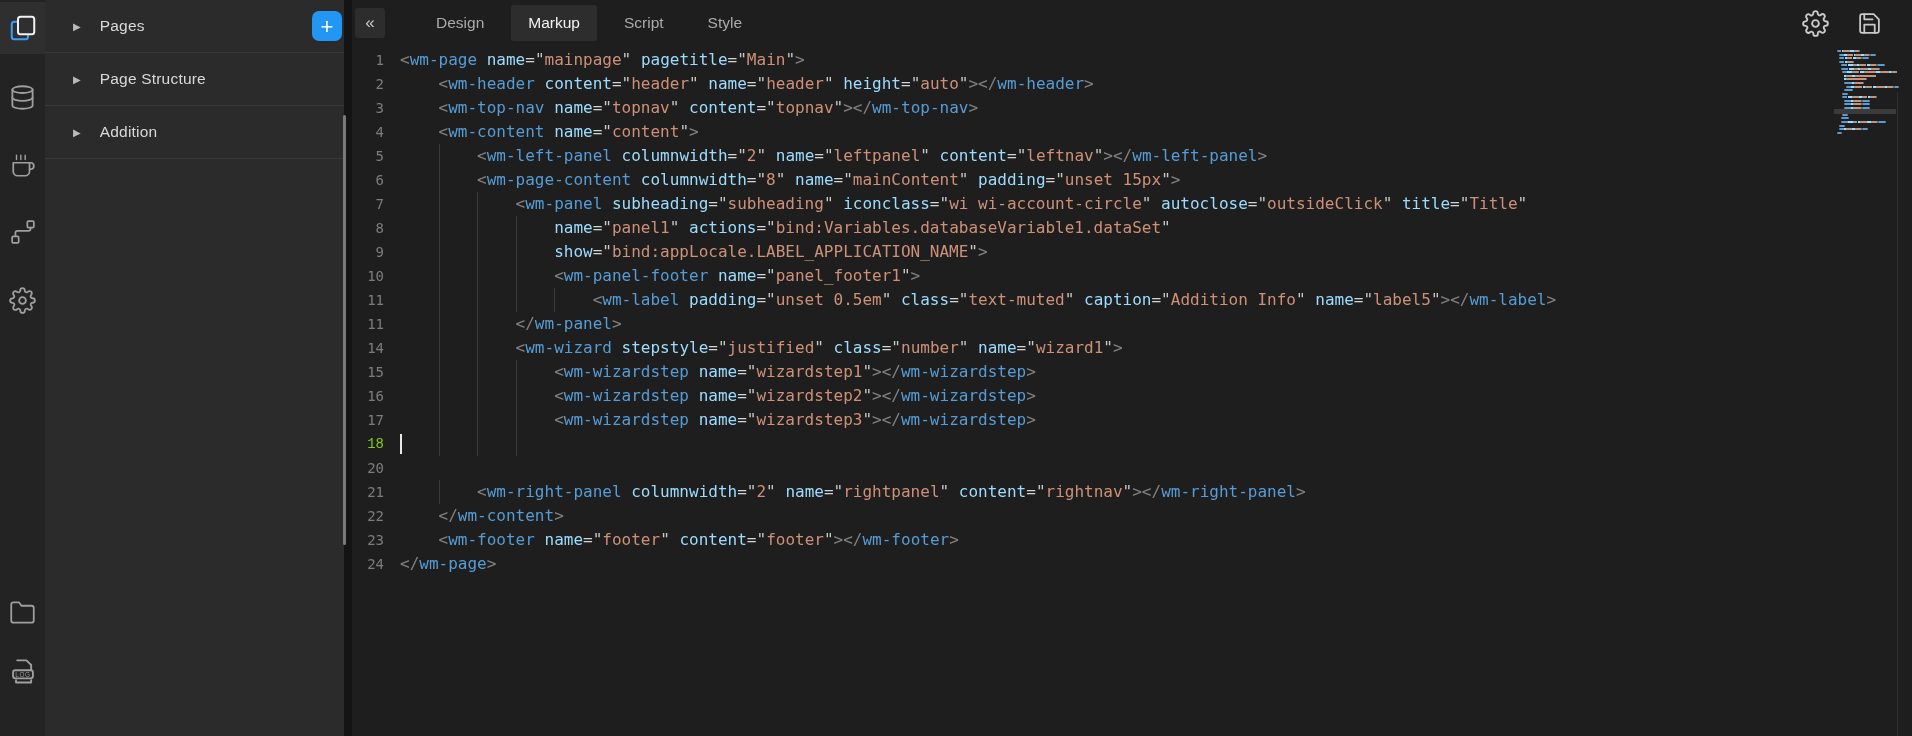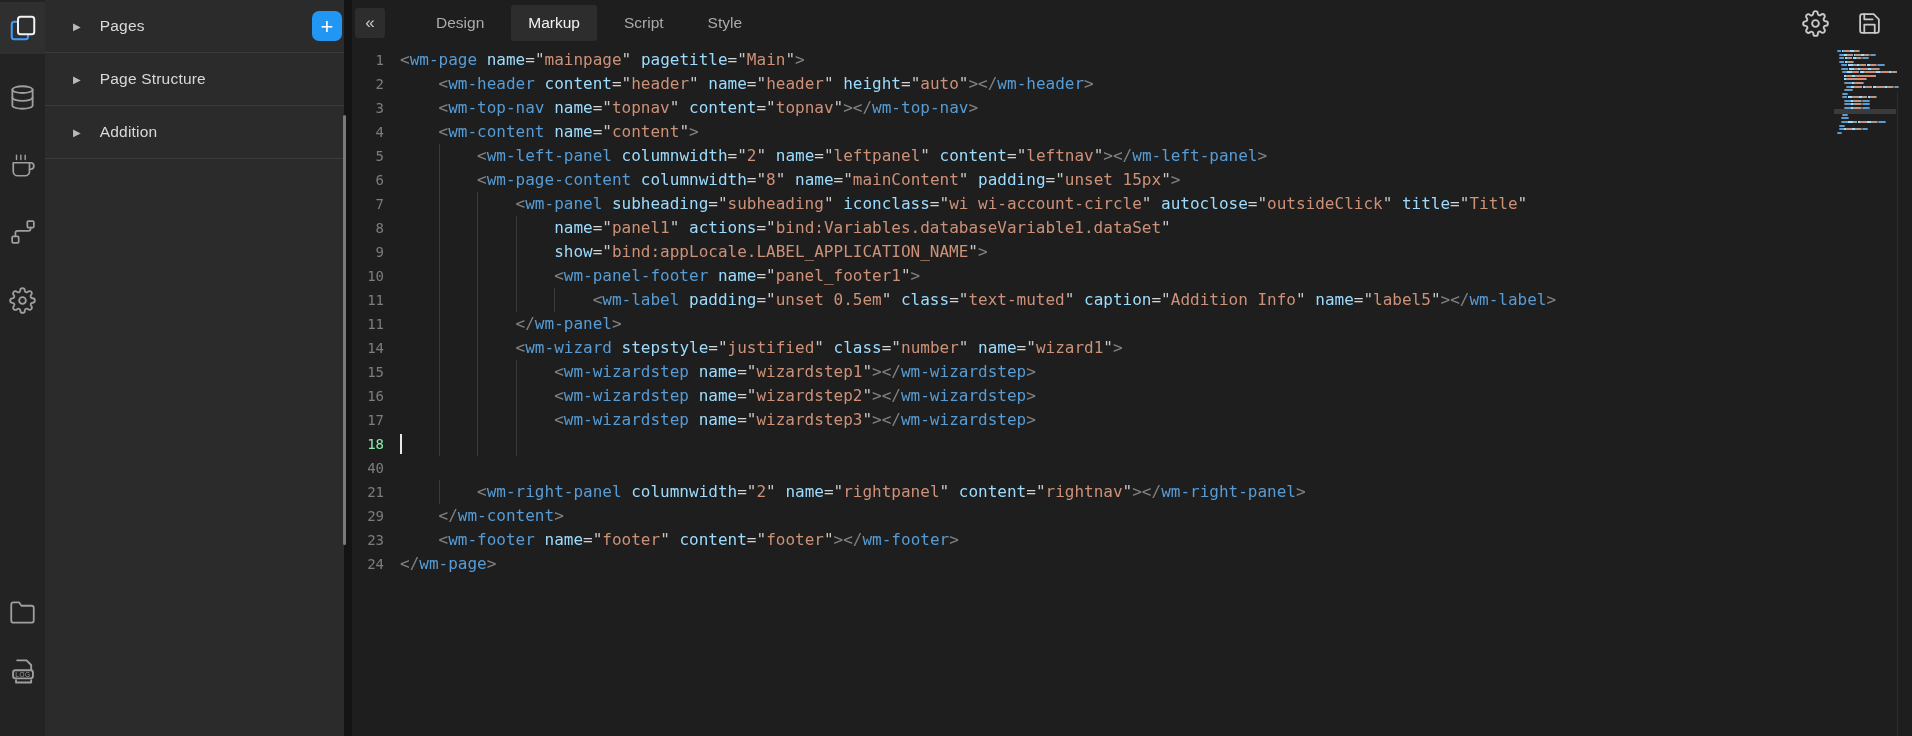--- a/index.html
+++ b/index.html
@@ -33,21 +33,21 @@
   .tab.active{background:#2d2d2d;color:#f2f2f2;}
   .topbar-icons{position:absolute;right:28px;top:8px;display:flex;gap:24px;align-items:center;}
   .tb-icon{background:none;border:none;padding:0;cursor:pointer;width:30px;height:30px;display:flex;align-items:center;justify-content:center;}
   .tb-icon svg{stroke:#c9c9c9;fill:none;stroke-width:1.7;stroke-linecap:round;stroke-linejoin:round;}
 
   
   .code{position:absolute;top:46px;left:0;right:0;bottom:0;}
   .code-lines{position:absolute;top:2px;left:0;right:0;}
   .line{position:relative;height:24px;white-space:pre;font-family:"DejaVu Sans Mono",monospace;font-size:16px;line-height:24px;}
   .ln{position:absolute;left:0;top:0;width:32px;text-align:right;color:#7d7d7d;font-size:14px;line-height:24px;font-family:"DejaVu Sans Mono",monospace;}
-  .ln.active{color:#86efac;}
+  .ln.active{color:#84cc16;font-family:Liberation Mono, monospace;}
   .lc{position:absolute;left:48px;top:0;height:24px;}
   .guide{position:absolute;top:0;width:1px;height:24px;background:#3a3a3a;}
   .cursor{position:absolute;left:0;top:2px;width:2px;height:20px;background:#e8e8e8;}
 
   
   .minimap{position:absolute;top:4px;right:19px;width:56px;height:240px;cursor:pointer;}
   .mm-row{position:absolute;left:0;height:2px;display:flex;}
   .mm-seg{height:2px;flex:none;}
   .mm-band{position:absolute;left:-3px;width:62px;height:5px;background:rgba(255,255,255,0.13);}
   .vline{position:absolute;right:14px;top:46px;bottom:0;width:1px;background:#2e2e2e;}
@@ -164,23 +164,23 @@
           <div class="line"><span class="ln">8</span><span class="lc">                <span class="tk-a">name</span><span class="tk-e">=</span><span class="tk-q">"</span><span class="tk-s">panel1</span><span class="tk-q">"</span> <span class="tk-a">actions</span><span class="tk-e">=</span><span class="tk-q">"</span><span class="tk-s">bind:Variables.databaseVariable1.dataSet</span><span class="tk-q">"</span><i class="guide" style="left: 38.52px;"></i><i class="guide" style="left: 77.04px;"></i><i class="guide" style="left: 115.56px;"></i></span></div>
           <div class="line"><span class="ln">9</span><span class="lc">                <span class="tk-a">show</span><span class="tk-e">=</span><span class="tk-q">"</span><span class="tk-s">bind:appLocale.LABEL_APPLICATION_NAME</span><span class="tk-q">"</span><span class="tk-p">&gt;</span><i class="guide" style="left: 38.52px;"></i><i class="guide" style="left: 77.04px;"></i><i class="guide" style="left: 115.56px;"></i></span></div>
           <div class="line"><span class="ln">10</span><span class="lc">                <span class="tk-p">&lt;</span><span class="tk-t">wm-panel-footer</span> <span class="tk-a">name</span><span class="tk-e">=</span><span class="tk-q">"</span><span class="tk-s">panel_footer1</span><span class="tk-q">"</span><span class="tk-p">&gt;</span><i class="guide" style="left: 38.52px;"></i><i class="guide" style="left: 77.04px;"></i><i class="guide" style="left: 115.56px;"></i></span></div>
           <div class="line"><span class="ln">11</span><span class="lc">                    <span class="tk-p">&lt;</span><span class="tk-t">wm-label</span> <span class="tk-a">padding</span><span class="tk-e">=</span><span class="tk-q">"</span><span class="tk-s">unset 0.5em</span><span class="tk-q">"</span> <span class="tk-a">class</span><span class="tk-e">=</span><span class="tk-q">"</span><span class="tk-s">text-muted</span><span class="tk-q">"</span> <span class="tk-a">caption</span><span class="tk-e">=</span><span class="tk-q">"</span><span class="tk-s">Addition Info</span><span class="tk-q">"</span> <span class="tk-a">name</span><span class="tk-e">=</span><span class="tk-q">"</span><span class="tk-s">label5</span><span class="tk-q">"</span><span class="tk-p">&gt;</span><span class="tk-p">&lt;/</span><span class="tk-t">wm-label</span><span class="tk-p">&gt;</span><i class="guide" style="left: 38.52px;"></i><i class="guide" style="left: 77.04px;"></i><i class="guide" style="left: 115.56px;"></i><i class="guide" style="left: 154.08px;"></i></span></div>
           <div class="line"><span class="ln">11</span><span class="lc">            <span class="tk-p">&lt;/</span><span class="tk-t">wm-panel</span><span class="tk-p">&gt;</span><i class="guide" style="left: 38.52px;"></i><i class="guide" style="left: 77.04px;"></i></span></div>
           <div class="line"><span class="ln">14</span><span class="lc">            <span class="tk-p">&lt;</span><span class="tk-t">wm-wizard</span> <span class="tk-a">stepstyle</span><span class="tk-e">=</span><span class="tk-q">"</span><span class="tk-s">justified</span><span class="tk-q">"</span> <span class="tk-a">class</span><span class="tk-e">=</span><span class="tk-q">"</span><span class="tk-s">number</span><span class="tk-q">"</span> <span class="tk-a">name</span><span class="tk-e">=</span><span class="tk-q">"</span><span class="tk-s">wizard1</span><span class="tk-q">"</span><span class="tk-p">&gt;</span><i class="guide" style="left: 38.52px;"></i><i class="guide" style="left: 77.04px;"></i></span></div>
           <div class="line"><span class="ln">15</span><span class="lc">                <span class="tk-p">&lt;</span><span class="tk-t">wm-wizardstep</span> <span class="tk-a">name</span><span class="tk-e">=</span><span class="tk-q">"</span><span class="tk-s">wizardstep1</span><span class="tk-q">"</span><span class="tk-p">&gt;</span><span class="tk-p">&lt;/</span><span class="tk-t">wm-wizardstep</span><span class="tk-p">&gt;</span><i class="guide" style="left: 38.52px;"></i><i class="guide" style="left: 77.04px;"></i><i class="guide" style="left: 115.56px;"></i></span></div>
           <div class="line"><span class="ln">16</span><span class="lc">                <span class="tk-p">&lt;</span><span class="tk-t">wm-wizardstep</span> <span class="tk-a">name</span><span class="tk-e">=</span><span class="tk-q">"</span><span class="tk-s">wizardstep2</span><span class="tk-q">"</span><span class="tk-p">&gt;</span><span class="tk-p">&lt;/</span><span class="tk-t">wm-wizardstep</span><span class="tk-p">&gt;</span><i class="guide" style="left: 38.52px;"></i><i class="guide" style="left: 77.04px;"></i><i class="guide" style="left: 115.56px;"></i></span></div>
           <div class="line"><span class="ln">17</span><span class="lc">                <span class="tk-p">&lt;</span><span class="tk-t">wm-wizardstep</span> <span class="tk-a">name</span><span class="tk-e">=</span><span class="tk-q">"</span><span class="tk-s">wizardstep3</span><span class="tk-q">"</span><span class="tk-p">&gt;</span><span class="tk-p">&lt;/</span><span class="tk-t">wm-wizardstep</span><span class="tk-p">&gt;</span><i class="guide" style="left: 38.52px;"></i><i class="guide" style="left: 77.04px;"></i><i class="guide" style="left: 115.56px;"></i></span></div>
           <div class="line"><span class="ln active">18</span><span class="lc"><i class="guide" style="left: 38.52px;"></i><i class="guide" style="left: 77.04px;"></i><i class="guide" style="left: 115.56px;"></i><i class="cursor"></i></span></div>
-          <div class="line"><span class="ln">40</span></div>
+          <div class="line"><span class="ln">20</span></div>
           <div class="line"><span class="ln">21</span><span class="lc">        <span class="tk-p">&lt;</span><span class="tk-t">wm-right-panel</span> <span class="tk-a">columnwidth</span><span class="tk-e">=</span><span class="tk-q">"</span><span class="tk-s">2</span><span class="tk-q">"</span> <span class="tk-a">name</span><span class="tk-e">=</span><span class="tk-q">"</span><span class="tk-s">rightpanel</span><span class="tk-q">"</span> <span class="tk-a">content</span><span class="tk-e">=</span><span class="tk-q">"</span><span class="tk-s">rightnav</span><span class="tk-q">"</span><span class="tk-p">&gt;</span><span class="tk-p">&lt;/</span><span class="tk-t">wm-right-panel</span><span class="tk-p">&gt;</span><i class="guide" style="left: 38.52px;"></i></span></div>
-          <div class="line"><span class="ln">29</span><span class="lc">    <span class="tk-p">&lt;/</span><span class="tk-t">wm-content</span><span class="tk-p">&gt;</span></span></div>
+          <div class="line"><span class="ln">22</span><span class="lc">    <span class="tk-p">&lt;/</span><span class="tk-t">wm-content</span><span class="tk-p">&gt;</span></span></div>
           <div class="line"><span class="ln">23</span><span class="lc">    <span class="tk-p">&lt;</span><span class="tk-t">wm-footer</span> <span class="tk-a">name</span><span class="tk-e">=</span><span class="tk-q">"</span><span class="tk-s">footer</span><span class="tk-q">"</span> <span class="tk-a">content</span><span class="tk-e">=</span><span class="tk-q">"</span><span class="tk-s">footer</span><span class="tk-q">"</span><span class="tk-p">&gt;</span><span class="tk-p">&lt;/</span><span class="tk-t">wm-footer</span><span class="tk-p">&gt;</span></span></div>
           <div class="line"><span class="ln">24</span><span class="lc"><span class="tk-p">&lt;/</span><span class="tk-t">wm-page</span><span class="tk-p">&gt;</span></span></div>
         </div>
       <div class="minimap" id="minimap">
           <div class="mm-band" style="top: 58.85px;"></div>
           <div class="mm-row" style="top: 0px;">
             <div class="mm-seg" style="width: 1px; background: rgb(106, 106, 106);"></div>
             <div class="mm-seg" style="width: 3.15px; background: rgb(86, 156, 214);"></div>
             <div class="mm-seg" style="width: 0.45px; background: transparent;"></div>
             <div class="mm-seg" style="width: 1.8px; background: rgb(156, 220, 254);"></div>

